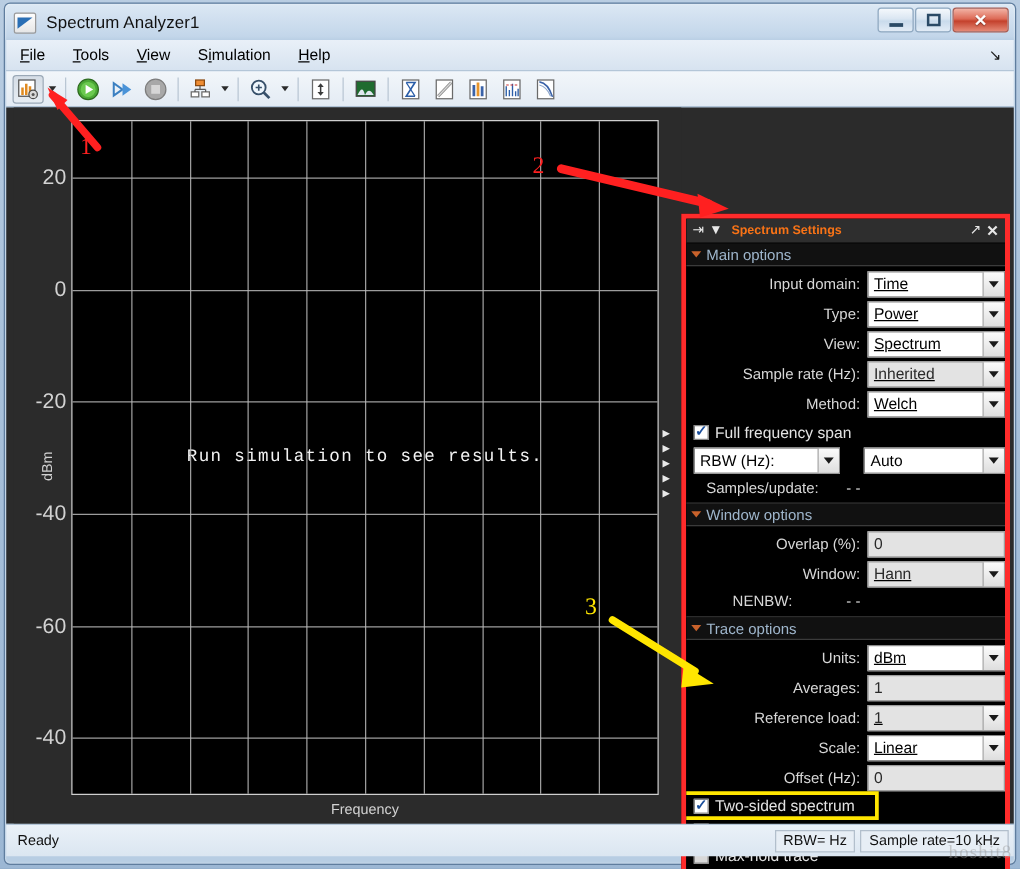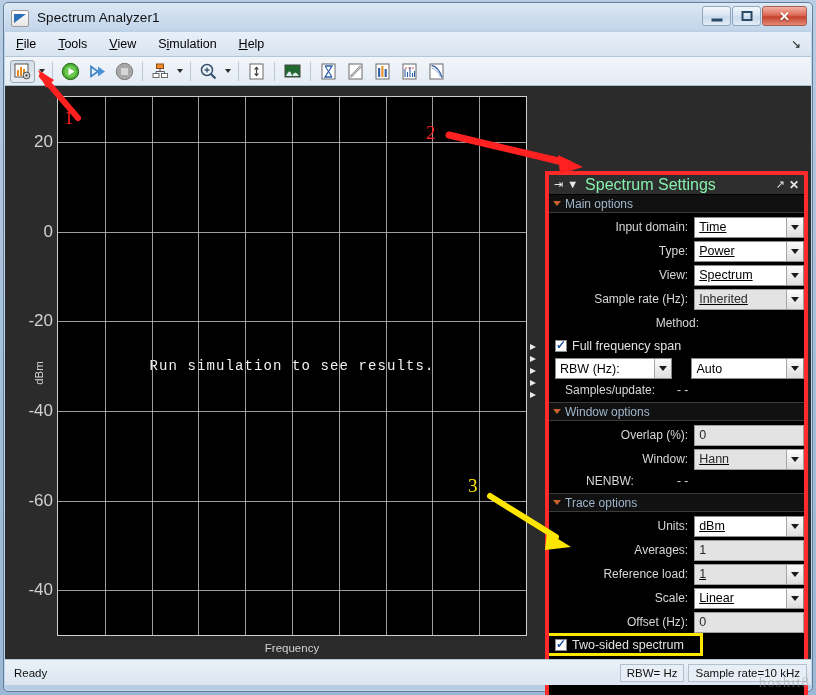--- a/index.html
+++ b/index.html
@@ -174,21 +174,21 @@
     position: absolute; left: 0; top: 0; right: 0; bottom: 0;
     background: #000; overflow: hidden;
     font-size: 12px;
   }
   .sp-header {
     height: 20px; background: #2e2e2e;
     display: flex; align-items: center; gap: 4px;
     padding: 0 5px; border-bottom: 1px solid #000;
   }
   .sp-header .ttl {
-    color: #86efac; font-weight: normal; font-size: 16px; margin-left: 3px; flex: 1;
+    color: #f97316; font-weight: bold; font-size: 10px; margin-left: 3px; flex: 1;
   }
   .hdr-ico { color: #e8e8e8; font-size: 11px; line-height: 1; }
   .hdr-ico.x { font-size: 12px; font-weight: bold; }
 
   .sec-head {
     height: 18px; background: #111; display: flex; align-items: center;
     padding-left: 4px; color: #9fb6cc; font-size: 12px;
     border-bottom: 1px solid #3b3b3b;
   }
   .sec-head .tri {
@@ -501,20 +501,24 @@
             </div>
             <div class="row">
               <div class="lbl">Sample rate (Hz):</div>
               <div class="field combo disabled">
                 <span class="val">Inherited</span>
                 <span class="arrow-btn"></span>
               </div>
             </div>
             <div class="row">
               <div class="lbl">Method:</div>
+              <div class="field combo">
+                <span class="val">Welch</span>
+                <span class="arrow-btn"></span>
+              </div>
             </div>
             <div class="chk-row">
               <span class="cbox checked"></span>
               <span class="ctext">Full frequency span</span>
             </div>
             <div class="rbw-row">
               <div class="field rbw-combo">
                 <span class="val">RBW (Hz):</span>
                 <span class="arrow-btn"></span>
               </div>
@@ -595,20 +599,24 @@
             <div style="position:relative;">
               <div class="chk-row">
                 <span class="cbox checked"></span>
                 <span class="ctext">Two-sided spectrum</span>
               </div>
               <div class="hl-box" style="top:-2px;"></div>
             </div>
             <div class="chk-row dim">
               <span class="cbox dim checked"></span>
               <span class="ctext">Normal trace</span>
+            </div>
+            <div class="chk-row">
+              <span class="cbox dim"></span>
+              <span class="ctext">Max-hold trace</span>
             </div>
 
           </div>
 
         </div>
       </div>
     </div>
 
     <div class="statusbar">
       <div class="status-text">Ready</div>

